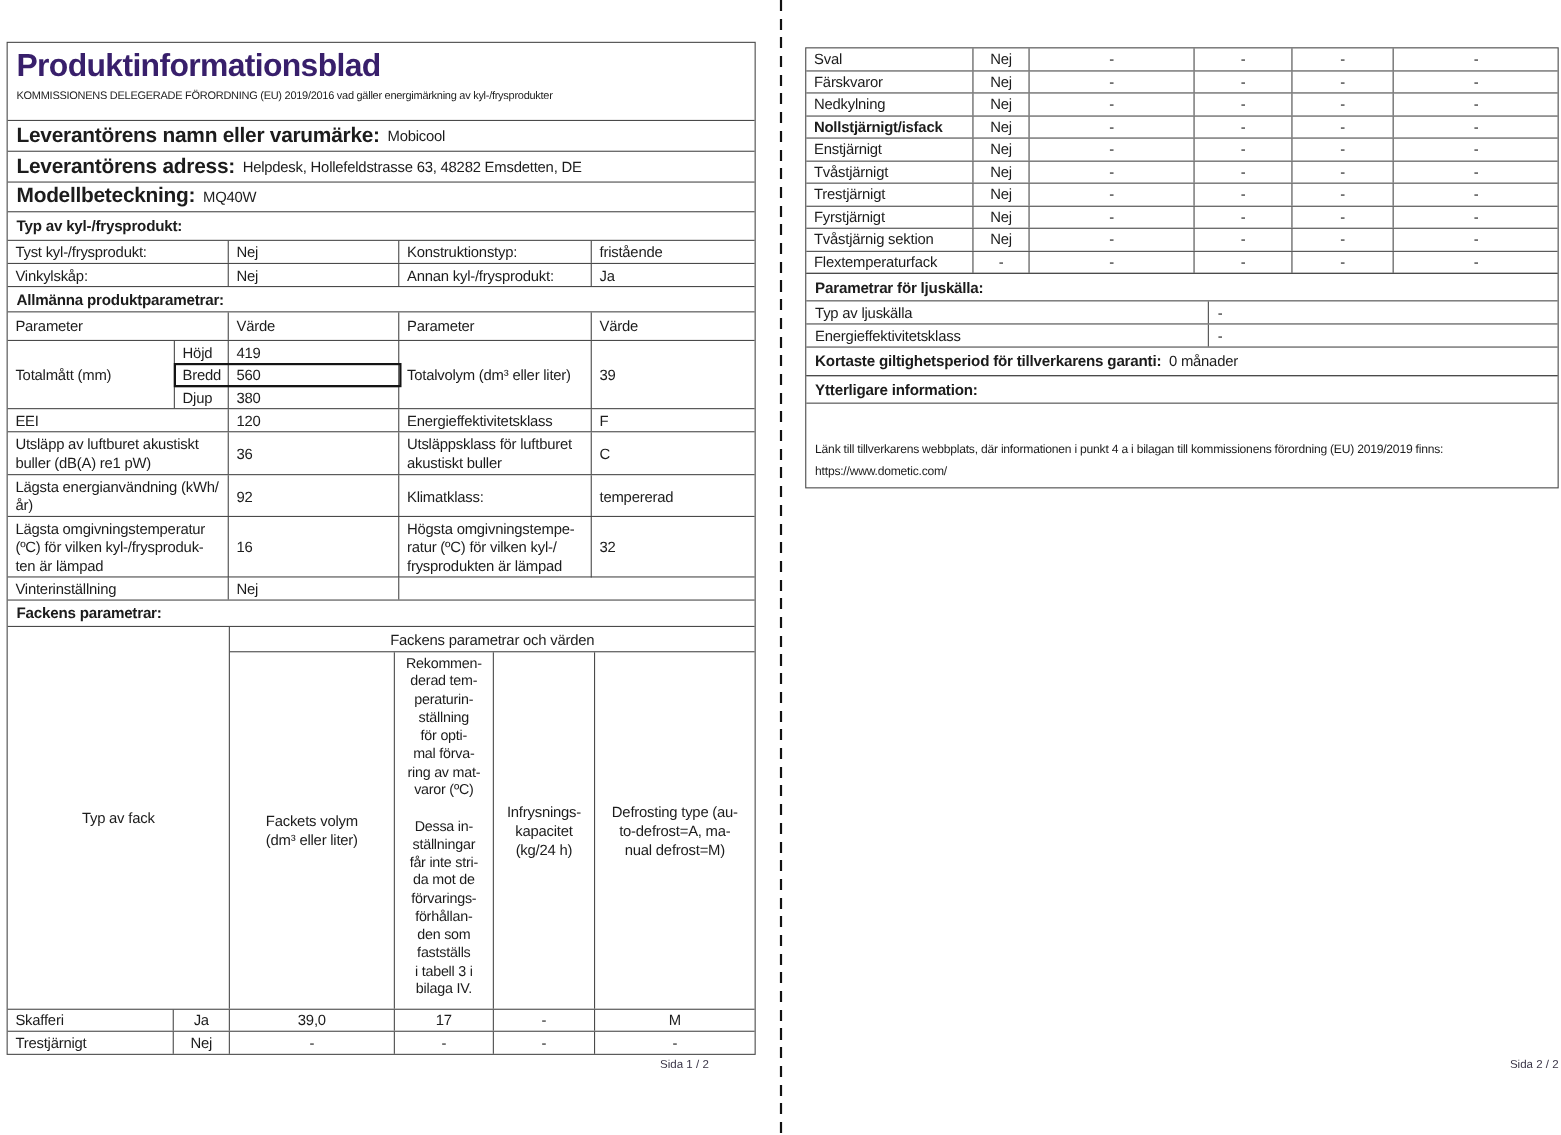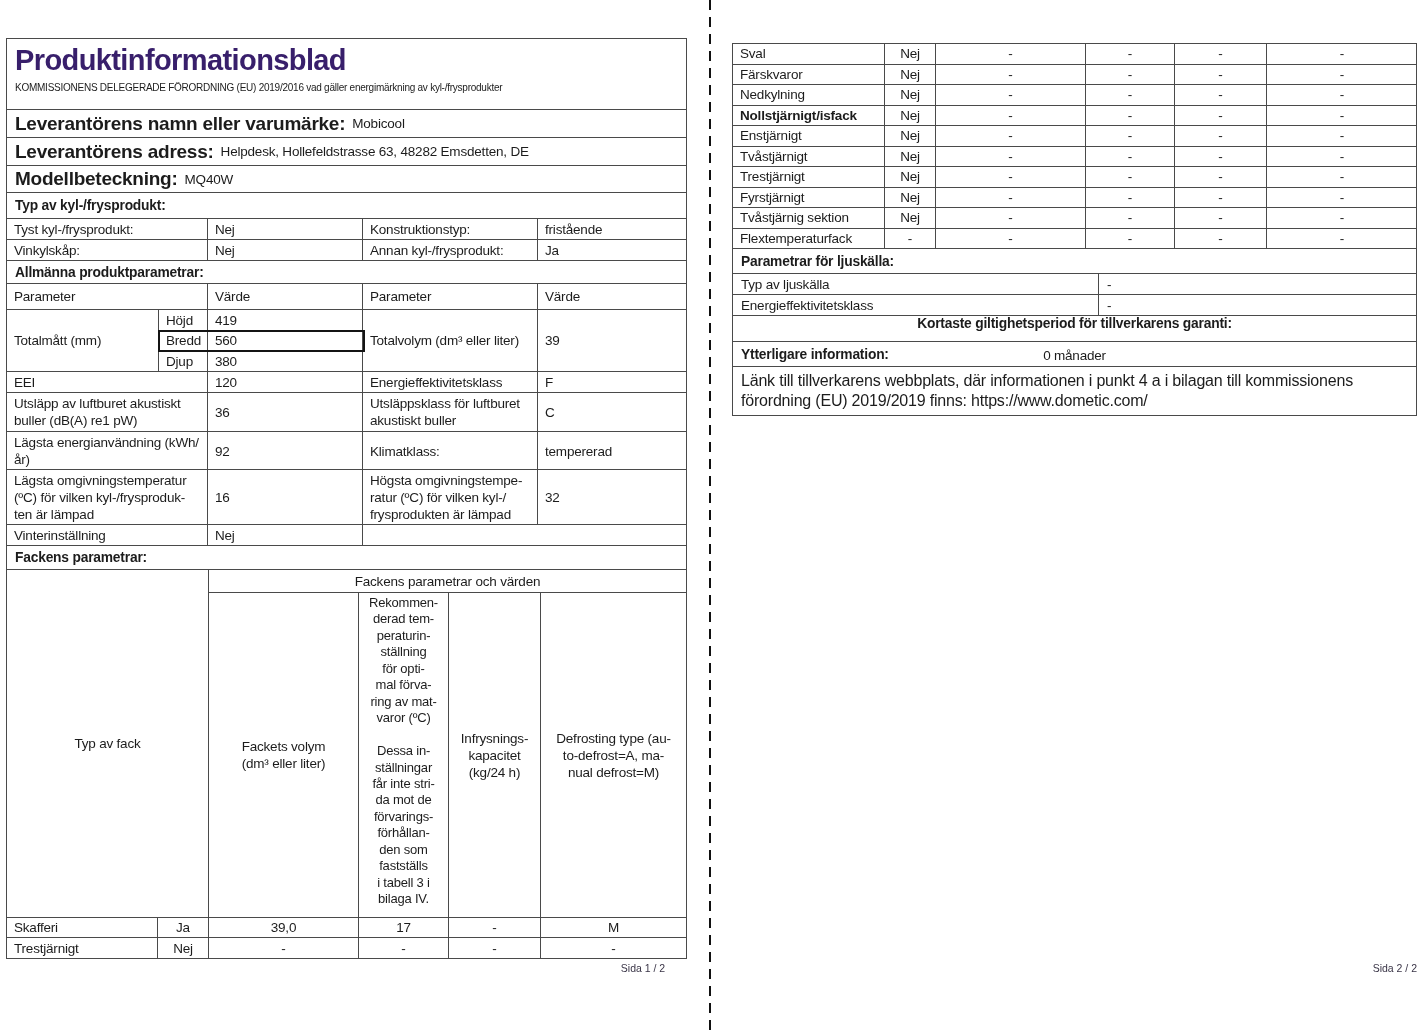--- a/index.html
+++ b/index.html
@@ -54,27 +54,27 @@
   .fk-temp{align-items:flex-start !important;padding-top:2px;font-size:13px;line-height:16.45px;}
   .fkrow{display:grid;grid-template-columns:151px 51px 150px 90px 92px 145px;height:20px;}
   .fkrow .cell{padding:0 7px;}
   
   .page2{position:absolute;left:732px;top:43px;width:685px;border:1px solid var(--bc);}
   .p2row{display:grid;grid-template-columns:152px 51px 150px 89px 92px 150px;height:20.5px;border-bottom:1px solid var(--bc);}
   .p2row .cell{padding:0 7px;}
   .p2sechead{height:26px;display:flex;align-items:center;padding:0 8px;font-weight:700;font-size:13.8px;border-bottom:1px solid var(--bc);border-top:1px solid var(--bc);margin-top:-1px;}
   .lightrow{display:grid;grid-template-columns:366px auto;height:21px;border-bottom:1px solid var(--bc);}
   .lightrow .cell{padding:0 8px;}
-  .inlinerow{height:26px;display:flex;align-items:center;gap:17px;padding:0 8px;border-bottom:1px solid var(--bc);flex-direction:column;}
+  .inlinerow{height:26px;display:flex;align-items:center;gap:7px;padding:0 8px;border-bottom:1px solid var(--bc);}
   .inlinerow b{font-size:13.8px;}
-  .inforow{padding:4px 8px;line-height:20px;font-size:16px;}
+  .inforow{padding:4px 8px;line-height:20px;font-size:11px;margin-top:28px;}
   .boldname{font-weight:700;}
   
   .pageno{position:absolute;font-size:10.5px;color:#3a3547;letter-spacing:0;}
-  .pageno1{left:600px;top:962px;width:86px;text-align:center;}
+  .pageno1{left:600px;top:962px;width:86px;text-align:left;}
   .pageno2{left:1320px;top:962px;width:97px;text-align:right;}
 </style>
 </head>
 <body>
 
 <div class="canvas">
 
   <div class="dash-sep"></div>
 
   <div class="page1">

